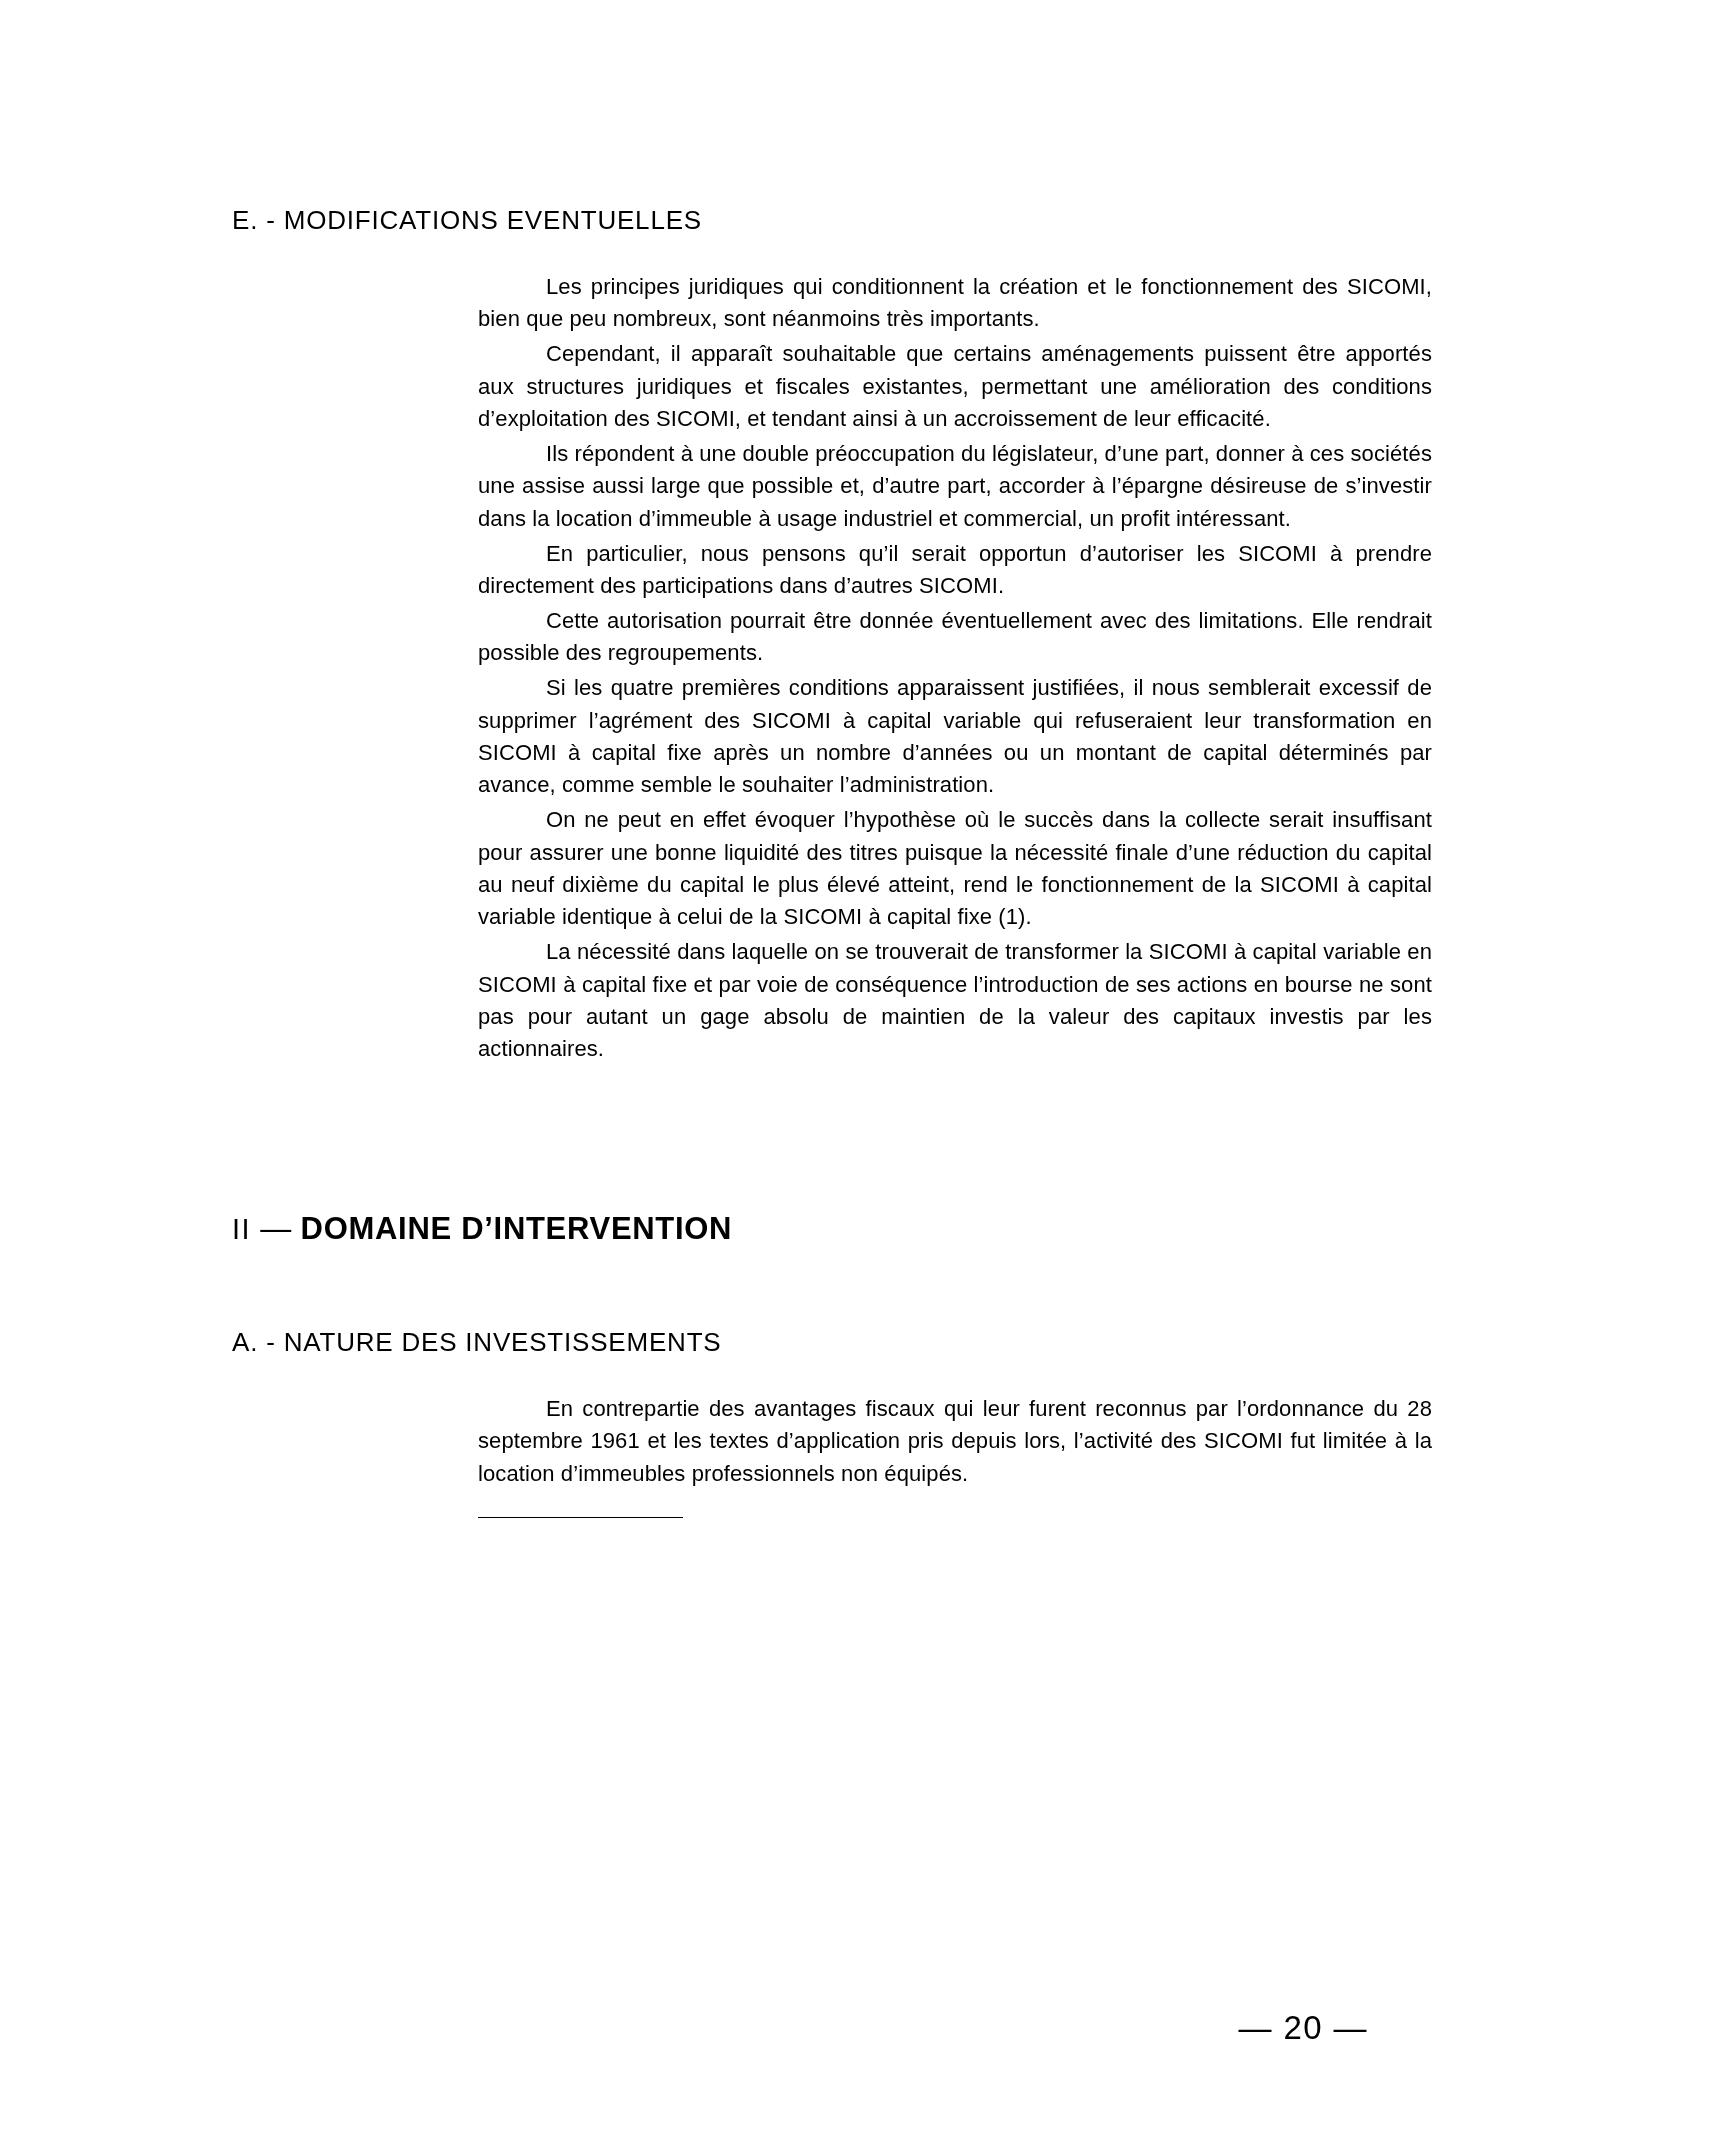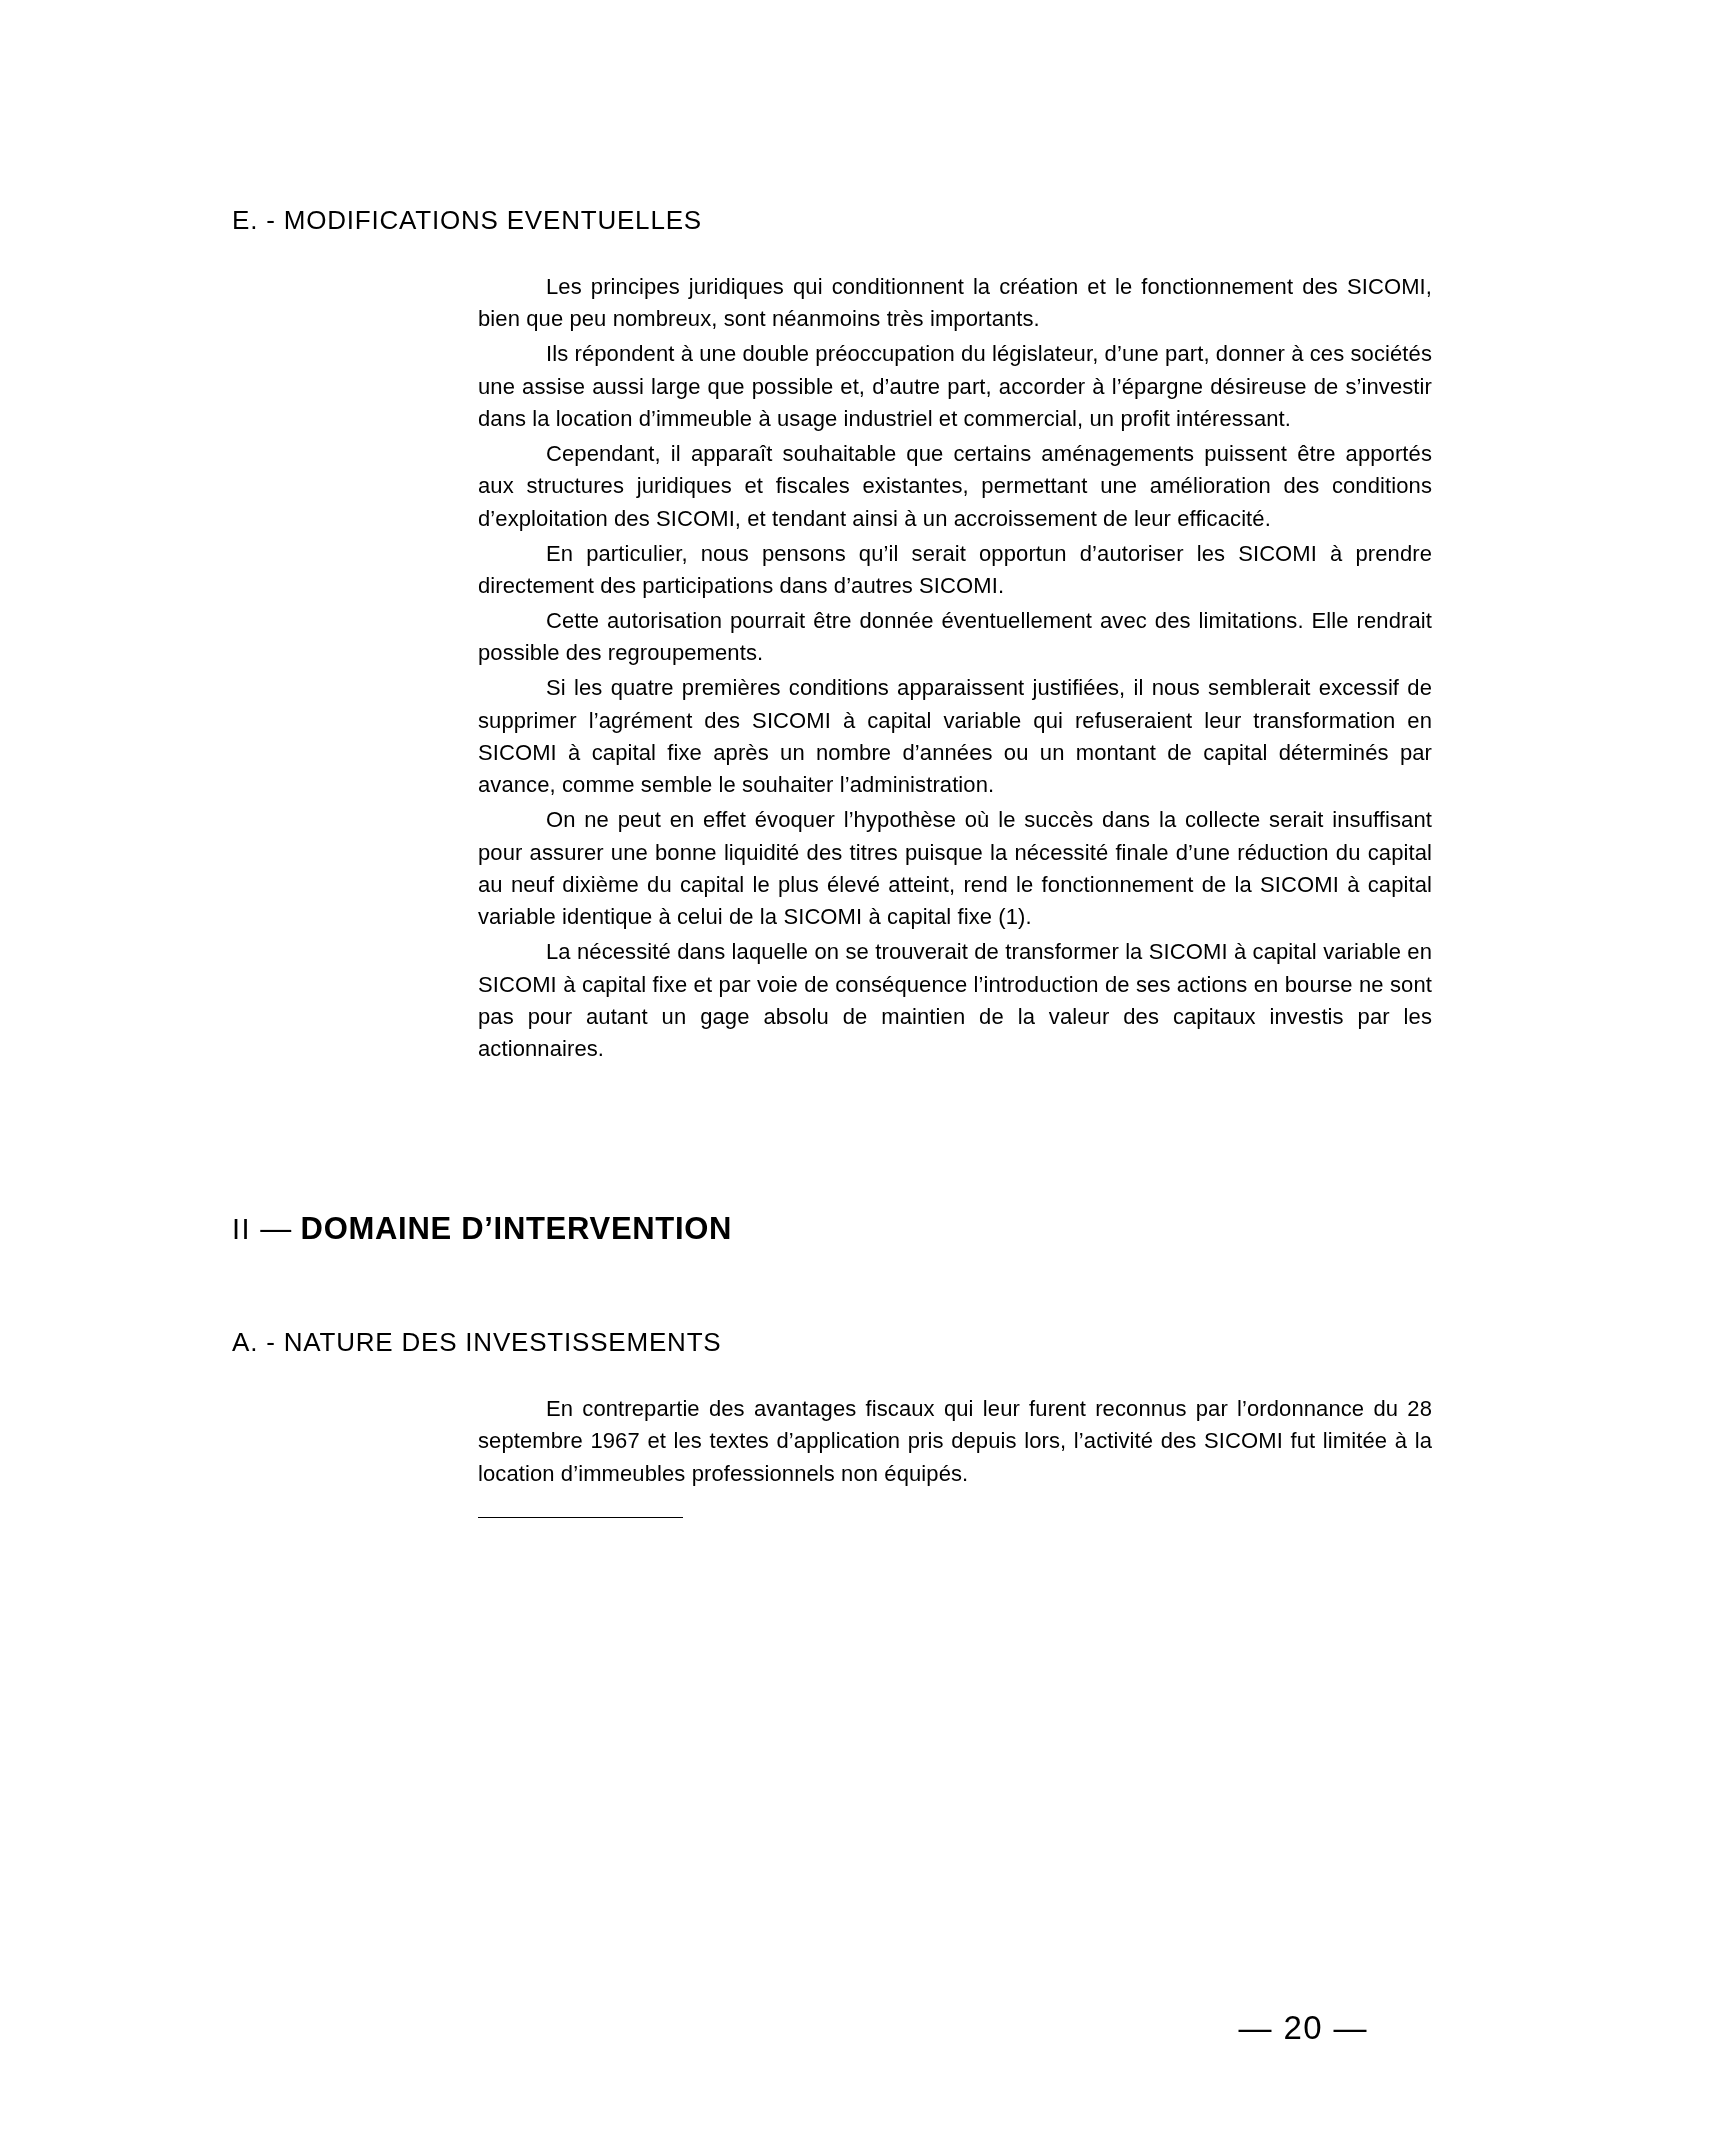--- a/index.html
+++ b/index.html
@@ -107,41 +107,41 @@
 </style>
 </head>
 <body>
 
 <div class="page">
   <div class="content">
 
     <h2 class="section-heading">E. - MODIFICATIONS EVENTUELLES</h2>
 
     <p class="para">Les principes juridiques qui conditionnent la création et le fonctionnement des SICOMI, bien que peu nombreux, sont néanmoins très importants.</p>
+    <p class="para">Cependant, il apparaît souhaitable que certains aménagements puissent être apportés aux structures juridiques et fiscales existantes, permettant une amélioration des conditions d’exploitation des SICOMI, et tendant ainsi à un accroissement de leur efficacité.</p>
     <p class="para">Ils répondent à une double préoccupation du législateur, d’une part, donner à ces sociétés une assise aussi large que possible et, d’autre part, accorder à l’épargne désireuse de s’investir dans la location d’immeuble à usage industriel et commercial, un profit intéressant.</p>
-    <p class="para">Cependant, il apparaît souhaitable que certains aménagements puissent être apportés aux structures juridiques et fiscales existantes, permettant une amélioration des conditions d’exploitation des SICOMI, et tendant ainsi à un accroissement de leur efficacité.</p>
     <p class="para">En particulier, nous pensons qu’il serait opportun d’autoriser les SICOMI à prendre directement des participations dans d’autres SICOMI.</p>
     <p class="para">Cette autorisation pourrait être donnée éventuellement avec des limitations. Elle rendrait possible des regroupements.</p>
     <p class="para">Si les quatre premières conditions apparaissent justifiées, il nous semblerait excessif de supprimer l’agrément des SICOMI à capital variable qui refuseraient leur transformation en SICOMI à capital fixe après un nombre d’années ou un montant de capital déterminés par avance, comme semble le souhaiter l’administration.</p>
     <p class="para">On ne peut en effet évoquer l’hypothèse où le succès dans la collecte serait insuffisant pour assurer une bonne liquidité des titres puisque la nécessité finale d’une réduction du capital au neuf dixième du capital le plus élevé atteint, rend le fonctionnement de la SICOMI à capital variable identique à celui de la SICOMI à capital fixe (1).</p>
     <p class="para">La nécessité dans laquelle on se trouverait de transformer la SICOMI à capital variable en SICOMI à capital fixe et par voie de conséquence l’introduction de ses actions en bourse ne sont pas pour autant un gage absolu de maintien de la valeur des capitaux investis par les actionnaires.</p>
 
     <div class="block-gap"></div>
 
     <h1 class="major-title">
       <span class="numeral">II</span>
       <span class="dash">—</span>
       <span class="text">DOMAINE D’INTERVENTION</span>
     </h1>
 
     <div class="spacer-after-title"></div>
 
     <h2 class="section-heading">A. - NATURE DES INVESTISSEMENTS</h2>
 
-    <p class="para">En contrepartie des avantages fiscaux qui leur furent reconnus par l’ordonnance du 28 septembre 1967 et les textes d’application pris depuis lors, l’activité des SICOMI fut limitée à la location d’immeubles professionnels non équipés.</p>
+    <p class="para">En contrepartie des avantages fiscaux qui leur furent reconnus par l’ordonnance du 28 septembre 1961 et les textes d’application pris depuis lors, l’activité des SICOMI fut limitée à la location d’immeubles professionnels non équipés.</p>
 
     <div class="footnote-wrap">
       <div class="footnote-rule"></div>
     </div>
 
   </div>
 
   <div class="page-number">— 20 —</div>
 </div>
 

